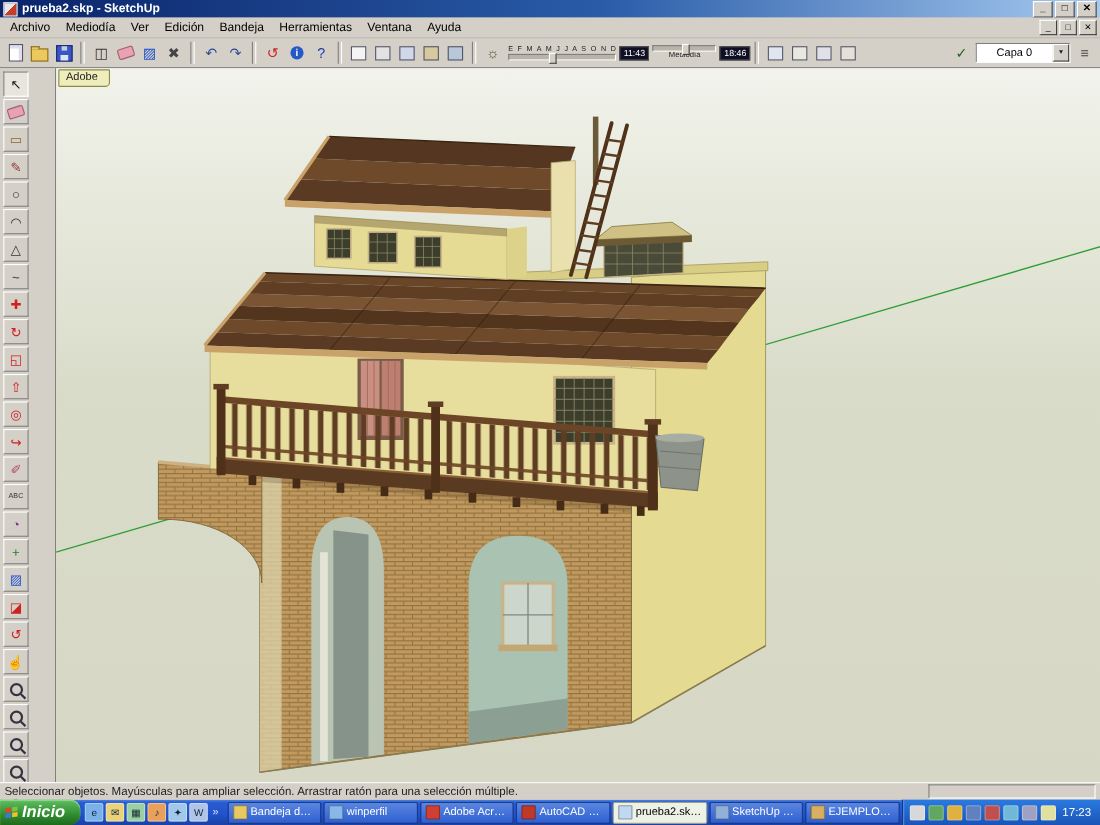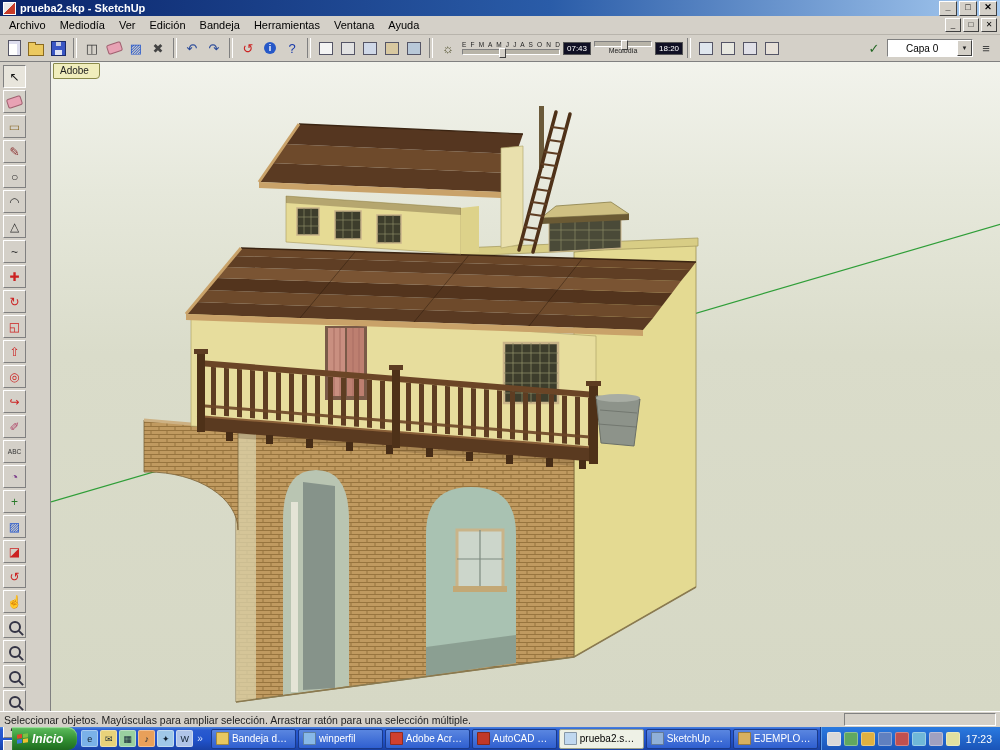--- a/index.html
+++ b/index.html
@@ -86,22 +86,22 @@
   .statusbar{height:15px;background:#d4d0c8;border-top:1px solid #fff;display:flex;align-items:center;
     font-size:10.5px;color:#222;flex:none;padding:0 4px;gap:6px;}
   .status-msg{flex:1;white-space:nowrap;overflow:hidden;}
   .vcb{width:150px;height:11px;background:#d4d0c8;border:1px solid;border-color:#808080 #fff #fff #808080;}
 
   
   .taskbar{height:23px;background:linear-gradient(180deg,#4b84e0 0%,#2a5bd0 12%,#2153cc 55%,#1941a5 100%);
     display:flex;align-items:center;flex:none;}
   .start-btn{height:23px;background:linear-gradient(180deg,#5fbf5f 0%,#2f8b2f 60%,#1f6b1f 100%);
     border-radius:0 9px 9px 0;display:flex;align-items:center;gap:4px;padding:0 14px 0 5px;
-    color:#fff;font-weight:bold;font-style:italic;font-size:12px;flex:none;
-    box-shadow:inset 0 1px 1px #9fdf9f;margin-left:12px;}
+    color:#fff;font-weight:bold;font-style:italic;font-size:15px;flex:none;
+    box-shadow:inset 0 1px 1px #9fdf9f;}
   .flag{display:grid;grid-template-columns:5px 5px;grid-auto-rows:4px;gap:1px;transform:skewY(-8deg);}
   .flag span{display:block;}
   .quick-launch{display:flex;align-items:center;gap:2px;padding:0 4px;flex:none;}
   .ql-icon{width:15px;height:15px;border-radius:2px;font-size:9px;color:#123;display:flex;
     align-items:center;justify-content:center;border:1px solid rgba(255,255,255,0.35);}
   .ql-overflow{color:#cfe0ff;font-size:10px;padding:0 2px;}
   .task-buttons{display:flex;flex:1;min-width:0;align-items:center;padding:0 2px;gap:2px;}
   .task-btn{flex:1;max-width:93px;min-width:0;height:18px;background:linear-gradient(180deg,#5a86e0,#2f5fd0);
     border:1px solid #1a3a8a;border-radius:2px;color:#fff;display:flex;align-items:center;gap:3px;
     padding:0 4px;font-size:10px;overflow:hidden;white-space:nowrap;}
@@ -203,28 +203,28 @@
     <span class="tb-shadow">
       <span class="tb-group">
           <span class="tb-btn" style="color: rgb(85, 85, 51);">☼</span>
         </span>
       <span class="months-wrap">
         <span class="months">E F M A M J J A S O N D</span>
         <span class="slider">
             <span class="slider-handle"></span>
           </span>
       </span>
-      <span class="time-badge">07:43</span>
+      <span class="time-badge">11:43</span>
       <span class="noon-wrap">
         <span class="slider">
             <span class="slider-handle mid"></span>
           </span>
         <span class="noon-label">Mediodía</span>
       </span>
-      <span class="time-badge">18:20</span>
+      <span class="time-badge">18:46</span>
     </span>
 
     <span class="tb-sep"></span>
     <span class="tb-group">
         <span class="tb-btn">
           <span class="shape shape-box" style="background: rgb(223, 230, 238);"></span>
         </span>
         <span class="tb-btn">
           <span class="shape shape-box" style="background: rgb(232, 232, 224);"></span>
         </span>

